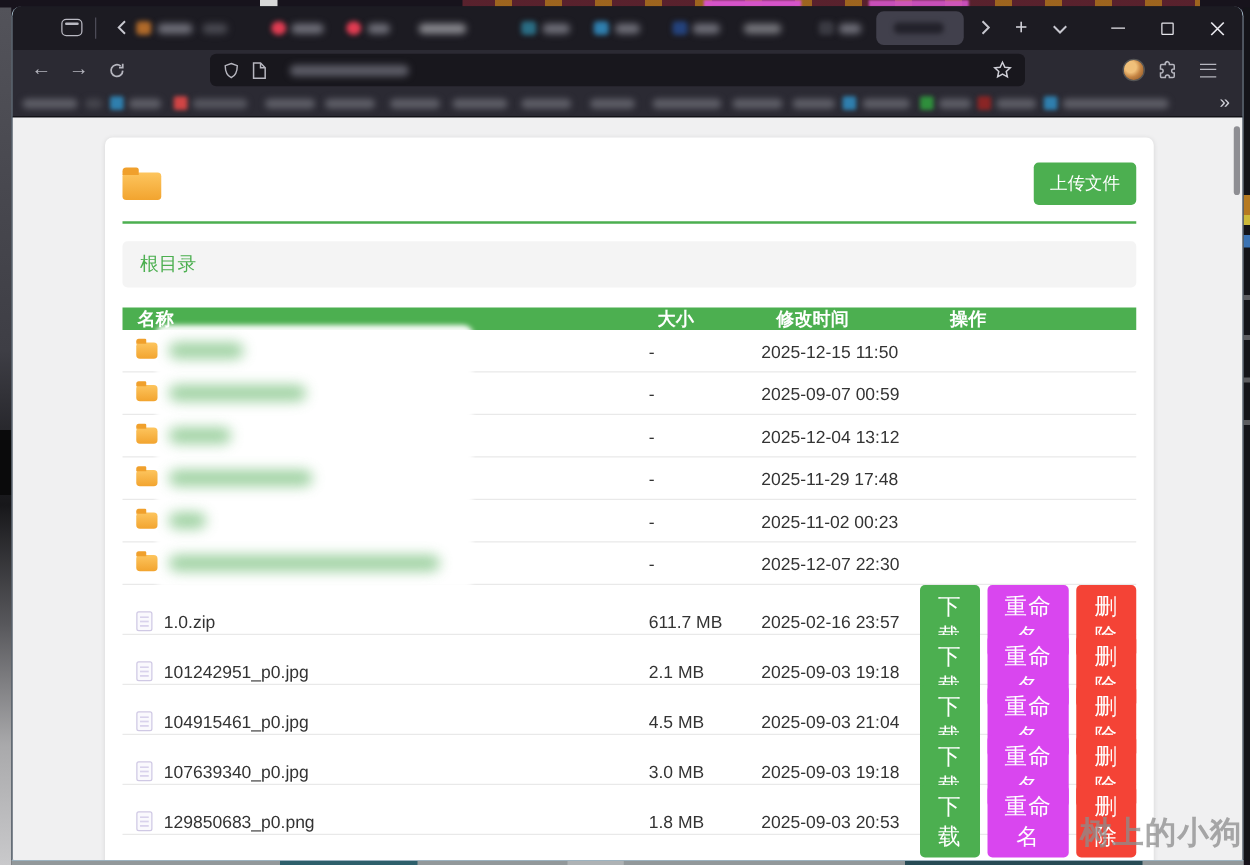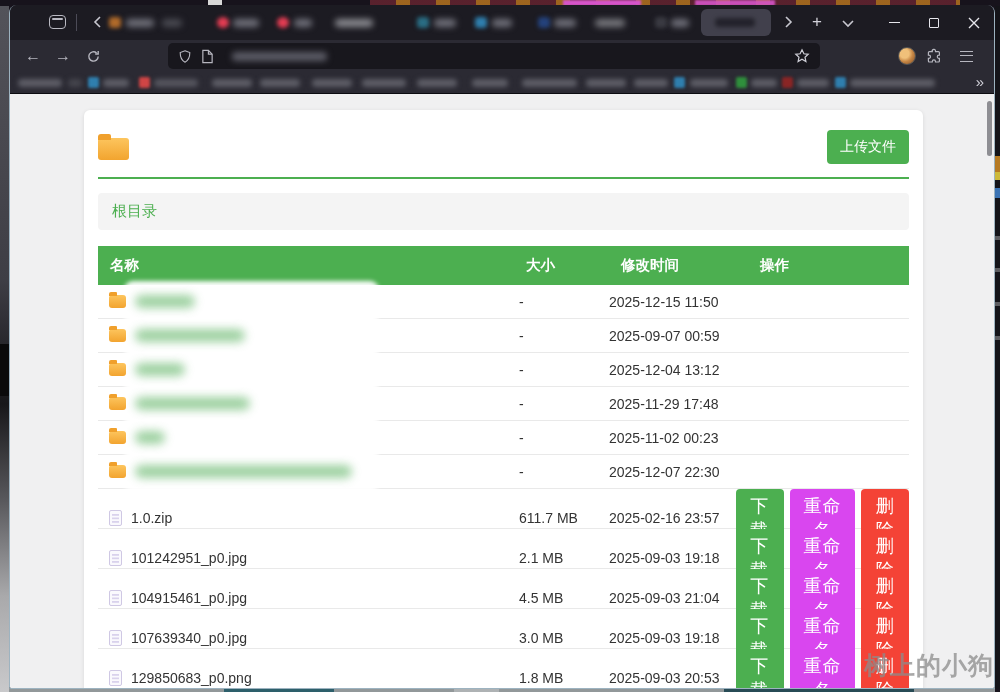--- a/index.html
+++ b/index.html
@@ -79,21 +79,21 @@
     background-image:linear-gradient(#d9d2ec 1.5px,transparent 1.5px);background-size:100% 3.5px;}
 
   .upload-btn{background:#4CAF50;color:#fff;border:none;border-radius:4px;
     font-size:14px;padding:8px 13px;font-family:Liberation Mono, monospace;}
 
   .breadcrumb{margin:14px 14px 0;background:#f4f4f4;border-radius:4px;padding:9px 14px;font-size:15px;}
   .bc-link{color:#4CAF50;text-decoration:none;}
 
   .tbl{margin:16px 14px 0;}
   .trow{display:grid;grid-template-columns:421px 90px 127px 1fr;align-items:center;}
-  .thead{background:#4CAF50;color:#fff;font-weight:bold;font-size:14.5px;height:39px;}
+  .thead{background:#4CAF50;color:#fff;font-weight:bold;font-size:14.5px;height:18px;}
   .thead .h1{padding-left:12px;}.thead .h2{padding-left:7px;}
   .thead .h3{padding-left:12px;}.thead .h4{padding-left:2px;margin-left:22px;}
   .drow{border-bottom:1px solid #e9e9e9;font-size:14px;color:#333;position:relative;}
   .drow.folder{height:34px;}
   .drow.file{height:40px;}
   .namecell{display:flex;align-items:center;gap:9px;padding-left:11px;position:relative;height:100%;}
   .blurbox{position:absolute;left:26px;top:-4px;bottom:-4px;width:255px;
     background:rgba(255,255,255,.95);border-radius:9px;filter:blur(2px);z-index:1;}
   .fname-blur{position:relative;z-index:2;height:13px;border-radius:7px;background:#8cc990;filter:blur(5px);opacity:.85;}
   .fico-z{position:relative;z-index:2;}

